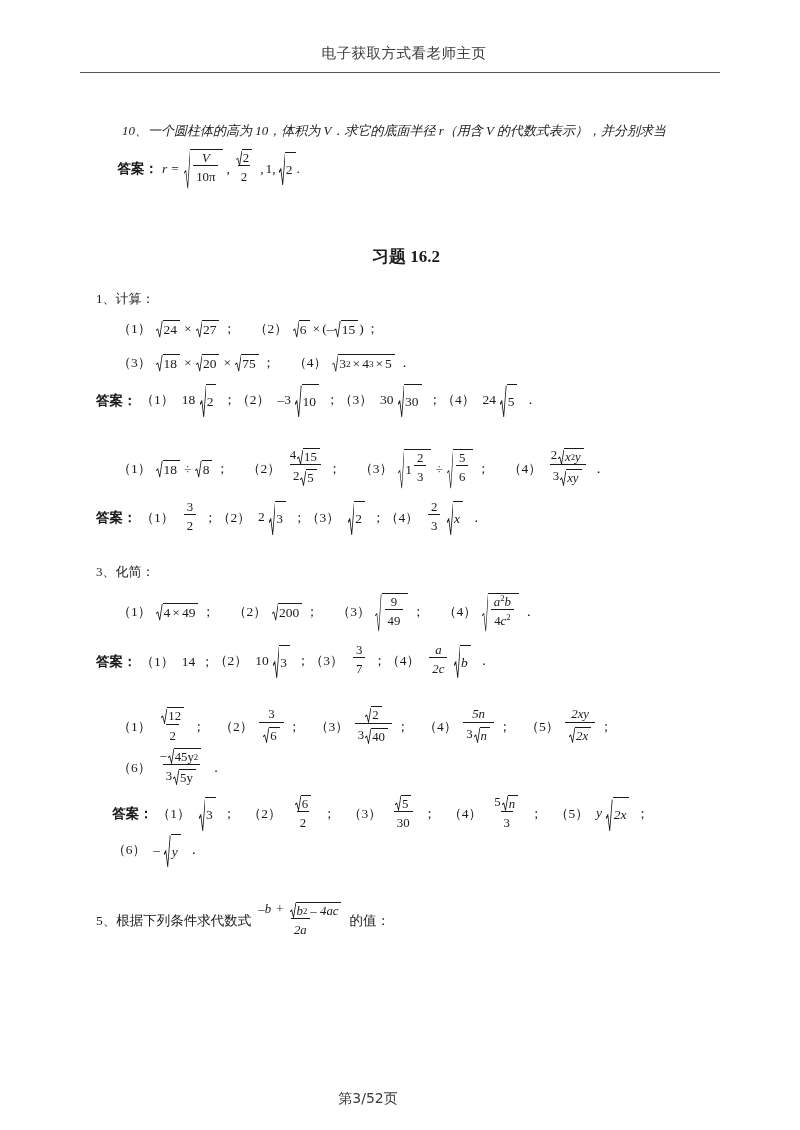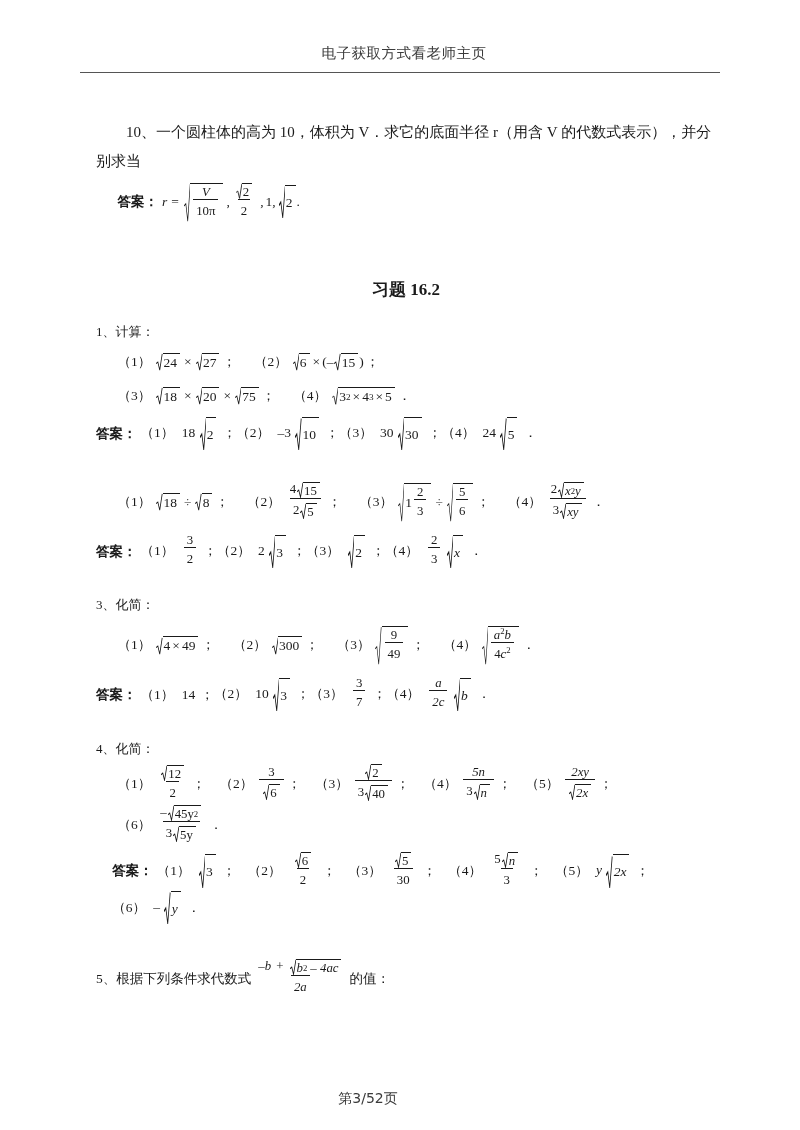--- a/index.html
+++ b/index.html
@@ -41,24 +41,25 @@
 
   
   .content {
     position: absolute;
     top: 118px;
     left: 96px;
     width: 620px;
   }
 
   .para {
-    font-size: 15px;
+    font-size: 13px;
     line-height: 1.95;
     text-indent: 2em;
     margin: 0 0 2px 0;
+    font-style: italic;
   }
   .para.cont { text-indent: 0; }
 
   .ans-line {
     font-size: 13.5px;
     line-height: 2.4;
     margin: 6px 0 0 0;
     padding-left: 1.6em;
     display: flex;
     align-items: center;
@@ -581,21 +582,21 @@
       </span>
 
       <span class="item">
         <span class="idx">（2）</span>
         <span class="rad">
             <span class="hook">
               <svg viewBox="0 0 10 22" preserveAspectRatio="none">
                 <path d="M0,13 L3,11 L6,21 L10,1" fill="none" stroke="#1a1a1a" stroke-width="1.3"></path>
               </svg>
             </span>
-            <span class="body">300</span>
+            <span class="body">200</span>
           </span>
         <span class="sep">；</span>
       </span>
 
       <span class="item">
         <span class="idx">（3）</span>
         <span class="rad">
           <span class="hook">
               <svg viewBox="0 0 10 36" preserveAspectRatio="none">
                 <path d="M0,21 L3,19 L6,35 L10,1" fill="none" stroke="#1a1a1a" stroke-width="1"></path>
@@ -671,21 +672,20 @@
               </svg>
             </span>
             <span class="body it">b</span>
           </span>
         <span class="sep">．</span>
       </span>
     </div>
   </div>
 
   <div class="block tight">
-    <div class="q-head">4、化简：</div>
 
     <div class="q-row" style="min-height:50px">
       <span class="item" style="margin-right:14px">
         <span class="idx">（1）</span>
         <span class="frac">
           <span class="num"><span class="rad">
                 <span class="hook">
                   <svg viewBox="0 0 10 20" preserveAspectRatio="none">
                     <path d="M0,12 L3,10 L6,19 L10,1" fill="none" stroke="#1a1a1a" stroke-width="1.4"></path>
                   </svg>

